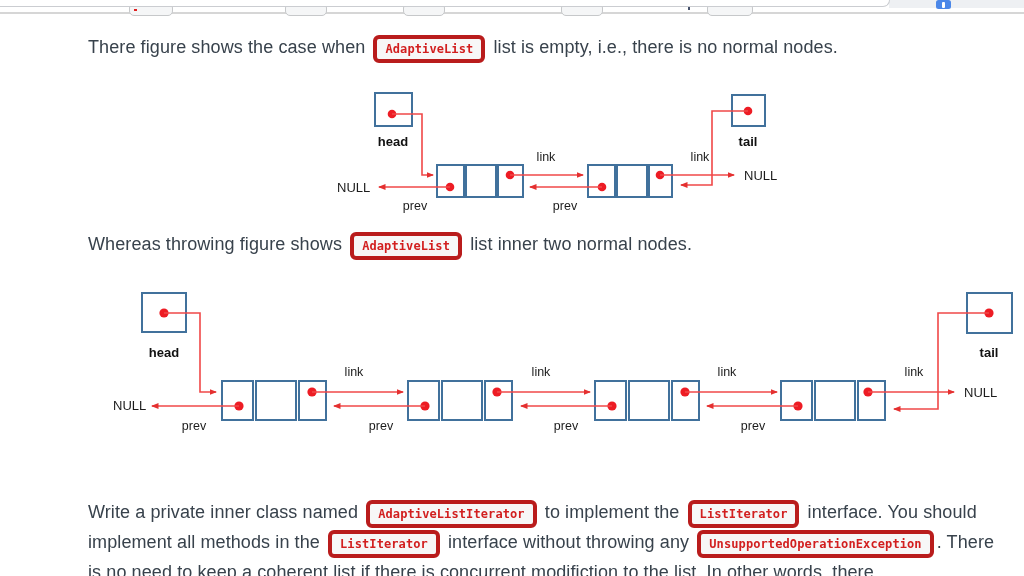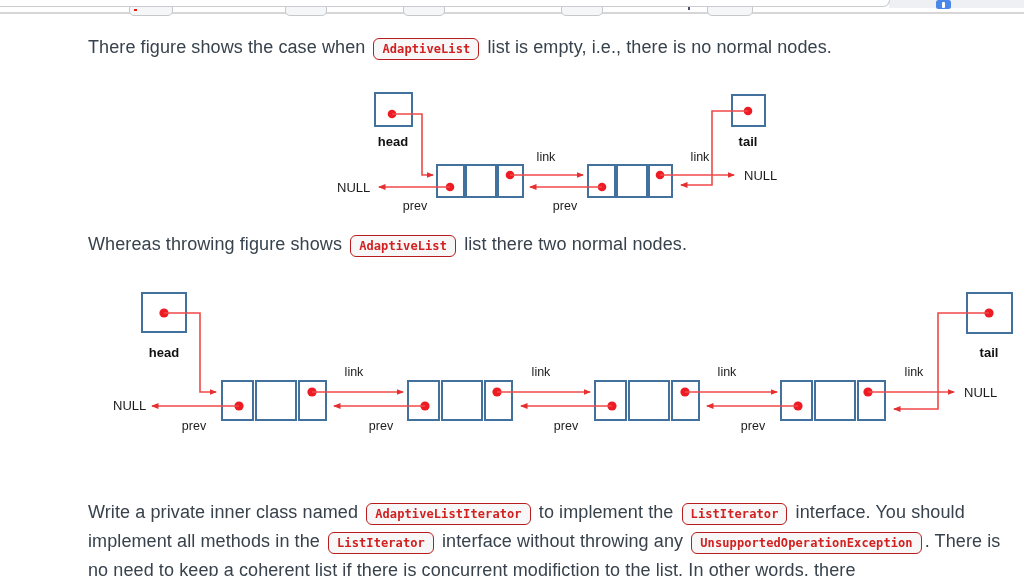--- a/index.html
+++ b/index.html
@@ -16,21 +16,21 @@
   .hr-line{position:absolute;top:12px;left:0;right:0;height:2px;background:#d6d6d6;z-index:1;}
   .pill{position:absolute;top:3px;height:11px;background:#f5f6f7;border:1px solid #c6c8ca;
     border-radius:5px;z-index:2;}
   .pill-tick{position:absolute;left:4px;top:5px;width:3px;height:2px;background:#e02020;}
   .speck{position:absolute;top:6px;left:688px;width:2px;height:4px;background:#44506a;z-index:2;}
 
   
   .para{position:absolute;left:88px;width:915px;margin:0;font-size:18px;line-height:29px;
     color:#38424c;letter-spacing:0.1px;}
   .tag{display:inline-block;font-family:"DejaVu Sans Mono",monospace;font-weight:bold;
-    font-size:12px;line-height:14px;color:#d21f1f;background:#f7f7f7;border:1px solid #b91c1c;
+    font-size:12px;line-height:14px;color:#d21f1f;background:#f7f7f7;border:4px solid #b91c1c;
     border-radius:6px;padding:3px 8px;margin:0 3px;white-space:nowrap;}
 
   
   svg{position:absolute;left:0;}
   .nodecell{fill:#fff;stroke:#41719c;stroke-width:2;}
   .sentinel{fill:#fff;stroke:#41719c;stroke-width:2;}
   .dot{fill:#ed1c24;}
   .arrow{stroke:#f04848;stroke-width:1.6;fill:none;}
   .lbl{font-family:"Liberation Sans",sans-serif;font-size:12.5px;fill:#1c1c1c;}
   .lblb{font-family:"Liberation Sans",sans-serif;font-size:13px;font-weight:bold;fill:#111;}
@@ -93,21 +93,21 @@
     <path class="arrow" d="M748,23 L712,23 L712,97 L681,97" marker-end="url(#ar1)"></path>
 
     <text class="lnull" x="337" y="104">NULL</text>
     <text class="lnull" x="744" y="92">NULL</text>
     <text class="lbl" x="546" y="73" text-anchor="middle">link</text>
     <text class="lbl" x="700" y="73" text-anchor="middle">link</text>
     <text class="lbl" x="415" y="122" text-anchor="middle">prev</text>
     <text class="lbl" x="565" y="122" text-anchor="middle">prev</text>
   </svg>
 
-  <p class="para" style="top:230px;"><span>Whereas throwing figure shows </span><code class="tag">AdaptiveList</code><span> list there two normal nodes.</span></p>
+  <p class="para" style="top:230px;"><span>Whereas throwing figure shows </span><code class="tag">AdaptiveList</code><span> list inner two normal nodes.</span></p>
 
   <svg style="top:288px;" width="1024" height="165" viewBox="0 0 1024 165">
     <defs>
       <marker id="ar2" markerWidth="9" markerHeight="8" refX="6.5" refY="3" orient="auto" markerUnits="userSpaceOnUse">
         <path d="M0,0 L7.5,3 L0,6 z" fill="#e43030"></path>
       </marker>
     </defs>
 
     <rect class="sentinel" x="142" y="5" width="44" height="39"></rect>
     <circle class="dot" cx="164" cy="25" r="4.6"></circle>

